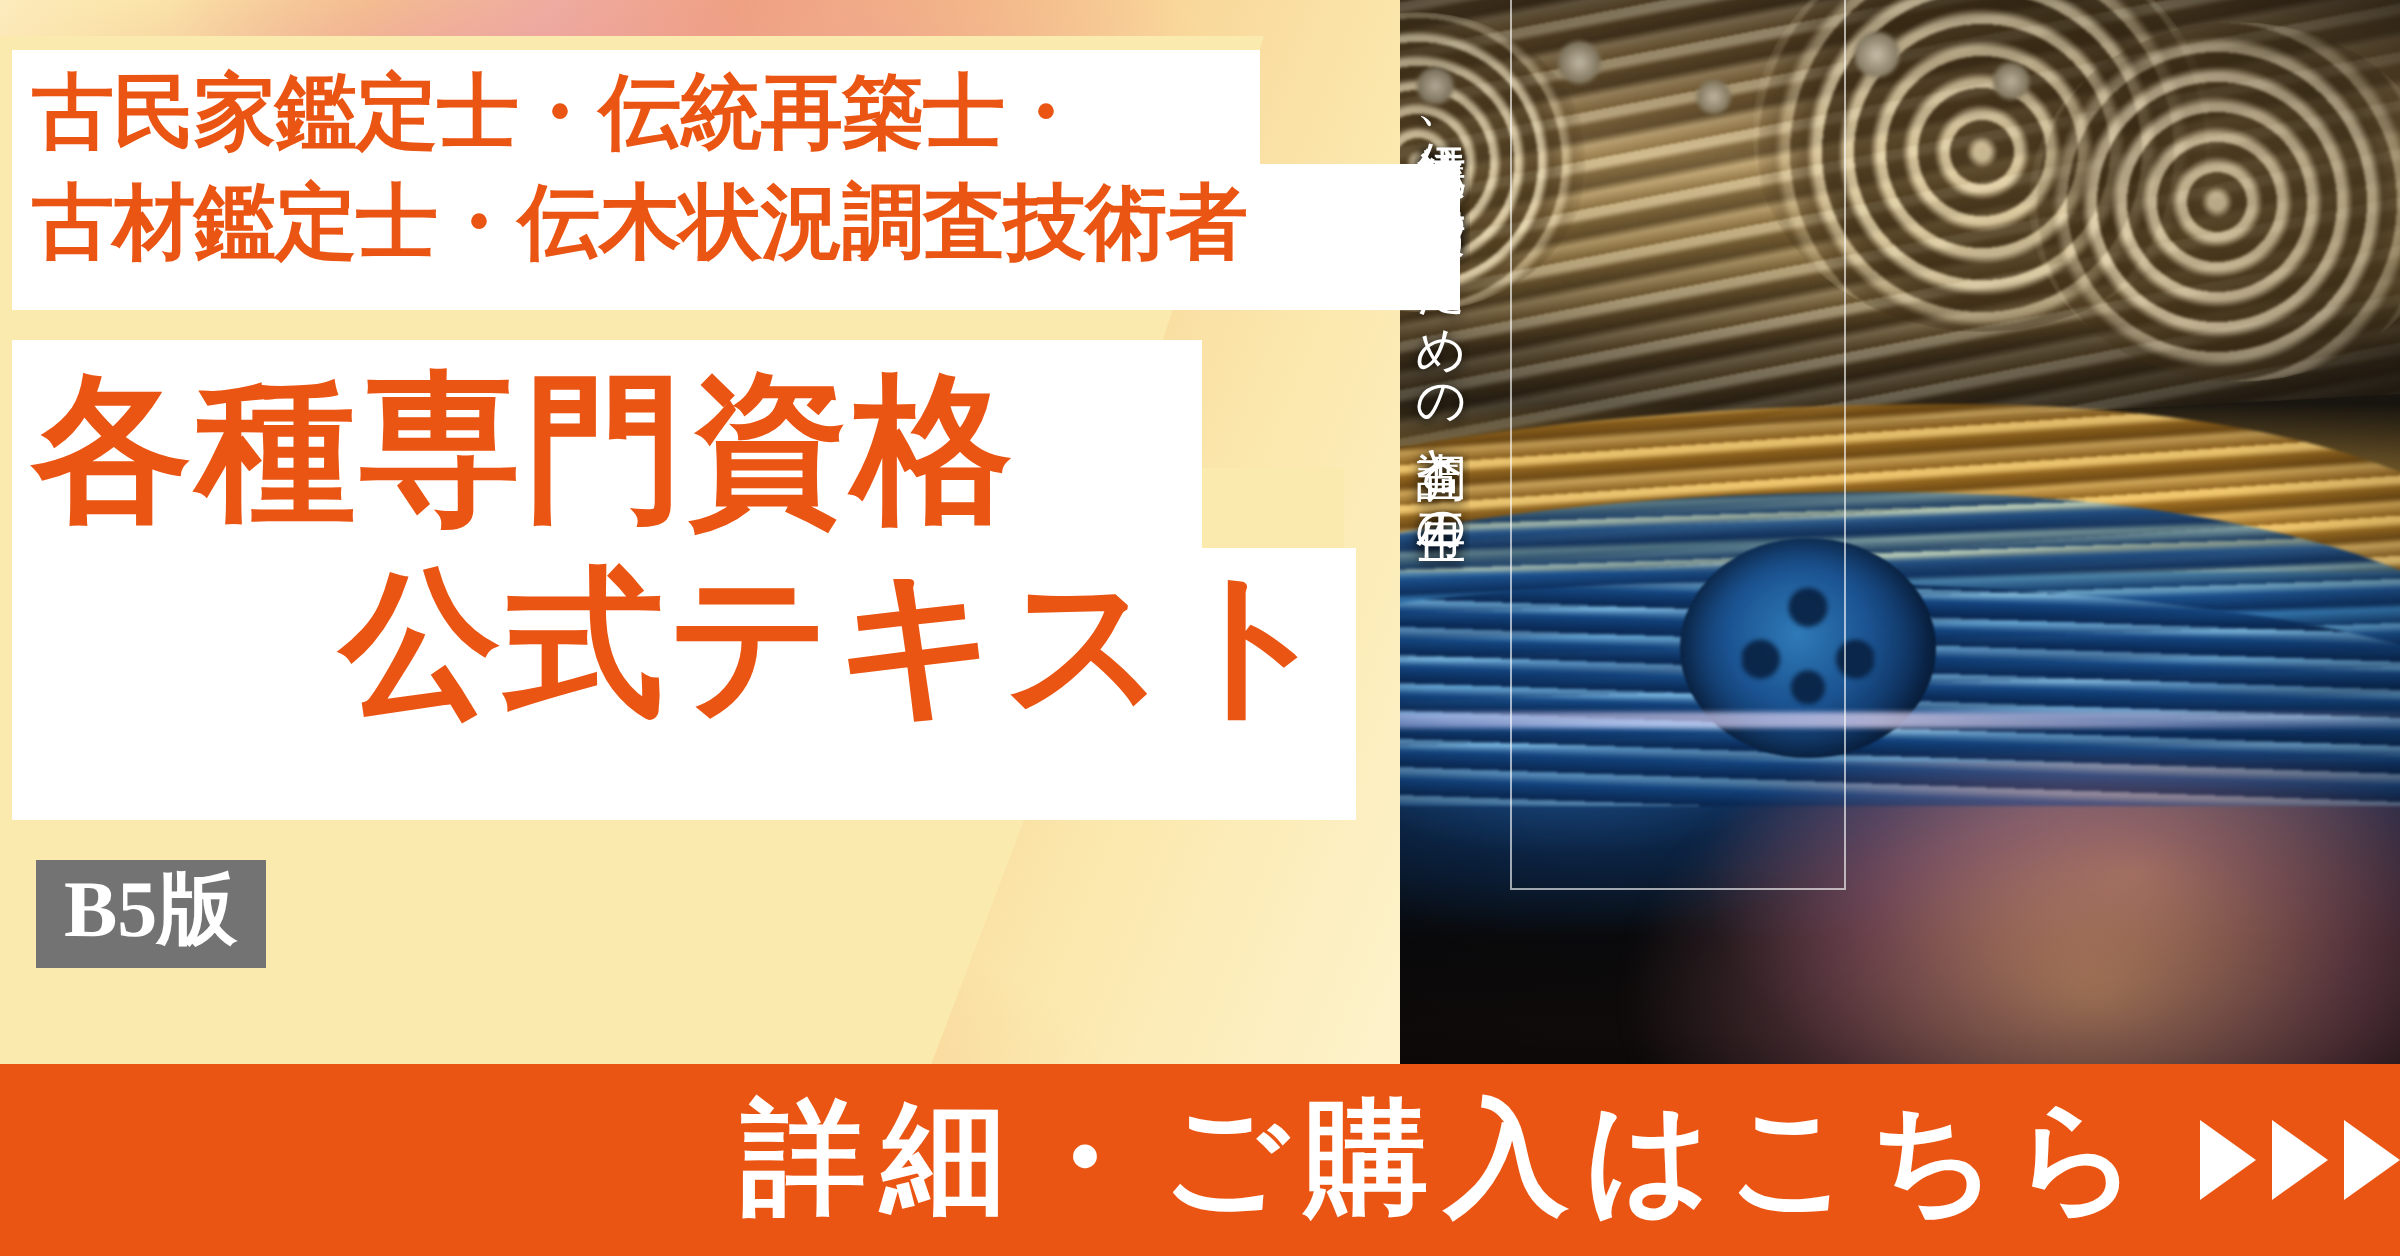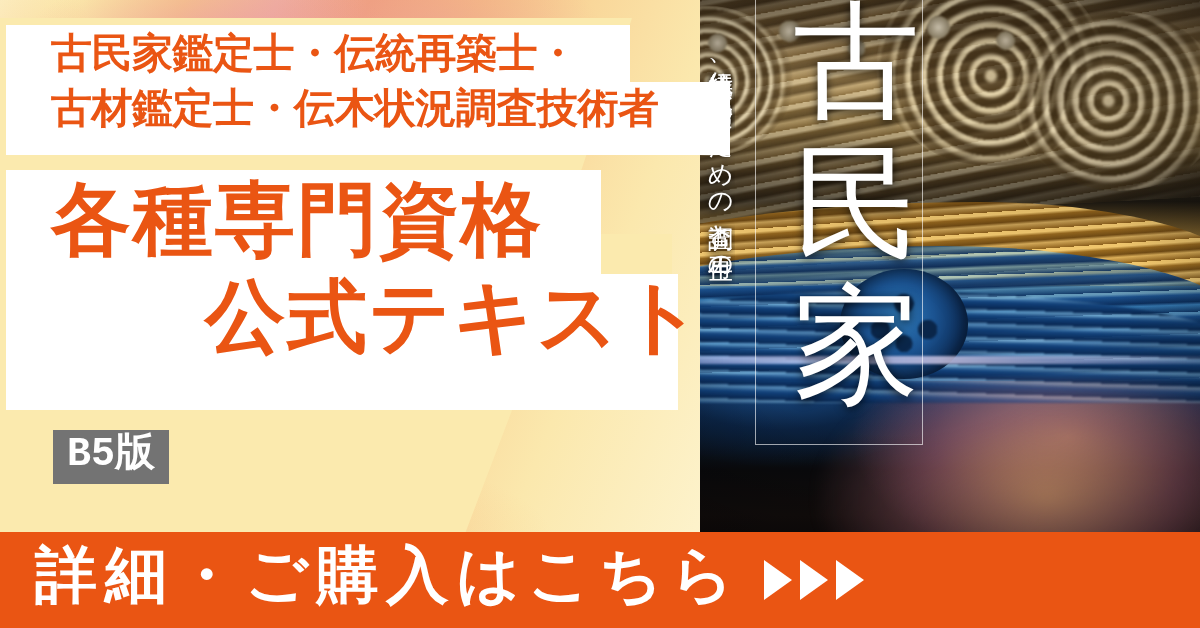--- a/index.html
+++ b/index.html
@@ -213,21 +213,21 @@
   #card-top{
     left:6px; top:25px; width:724px; height:130px;
     clip-path:polygon(0 0, 624px 0, 624px 57px, 724px 57px, 724px 130px, 0 130px);
   }
   #card-mid{
     left:6px; top:170px; width:672px; height:240px;
     clip-path:polygon(0 0, 595px 0, 595px 104px, 672px 104px, 672px 240px, 0 240px);
   }
 
   
-  .jp{ font-family:Liberation Mono, monospace;margin-left:35px; }
+  .jp{ font-family:Liberation Serif, serif; }
 
   #qualifications{
     position:absolute;left:16px;top:29px;width:712px;
     color:#ea5513;
     font-size:41px;
     font-weight:700;
     line-height:1.33;
     letter-spacing:-0.5px;
     white-space:pre-line;
   }
@@ -261,21 +261,21 @@
     color:#ea5513;
     font-size:47px;font-weight:400;
     line-height:1;
     letter-spacing:0px;
   }
 
   
   #cta-bar{
     position:absolute;left:0;top:532px;width:1200px;height:96px;
     background:#ea5513;
-    display:flex;align-items:center;justify-content:flex-start;gap:26px;
+    display:flex;align-items:center;justify-content:flex-end;gap:26px;
   }
   #cta-text{
     color:#ffffff;
     font-size:62px;font-weight:700;
     letter-spacing:8px;
     line-height:1;
     white-space:nowrap;
   }
   #cta-arrows{ display:flex; align-items:center; gap:8px; margin-left:-4px;}
   .arrow{
@@ -298,21 +298,20 @@
     <div class="beads"></div>
     <div class="gold-band"></div>
     <div class="blue-band"></div>
     <div class="blue-band-2"></div>
     <div class="crest"></div>
     <div class="sheen"></div>
     <div class="glow"></div>
     <div class="vig"></div>
 
     <div class="cover-frame"></div>
-    <div class="cover-title jp">古民家</div>
     <div class="cover-subtitle">伝統構法、古民家活用のための調査と再生の</div>
   </div>
 
   <div id="bg-gradient">
     <div class="blush"></div>
   </div>
   <div id="cream-panel"></div>
 
   <div class="card" id="card-top"></div>
   <div class="card" id="card-mid"></div>

